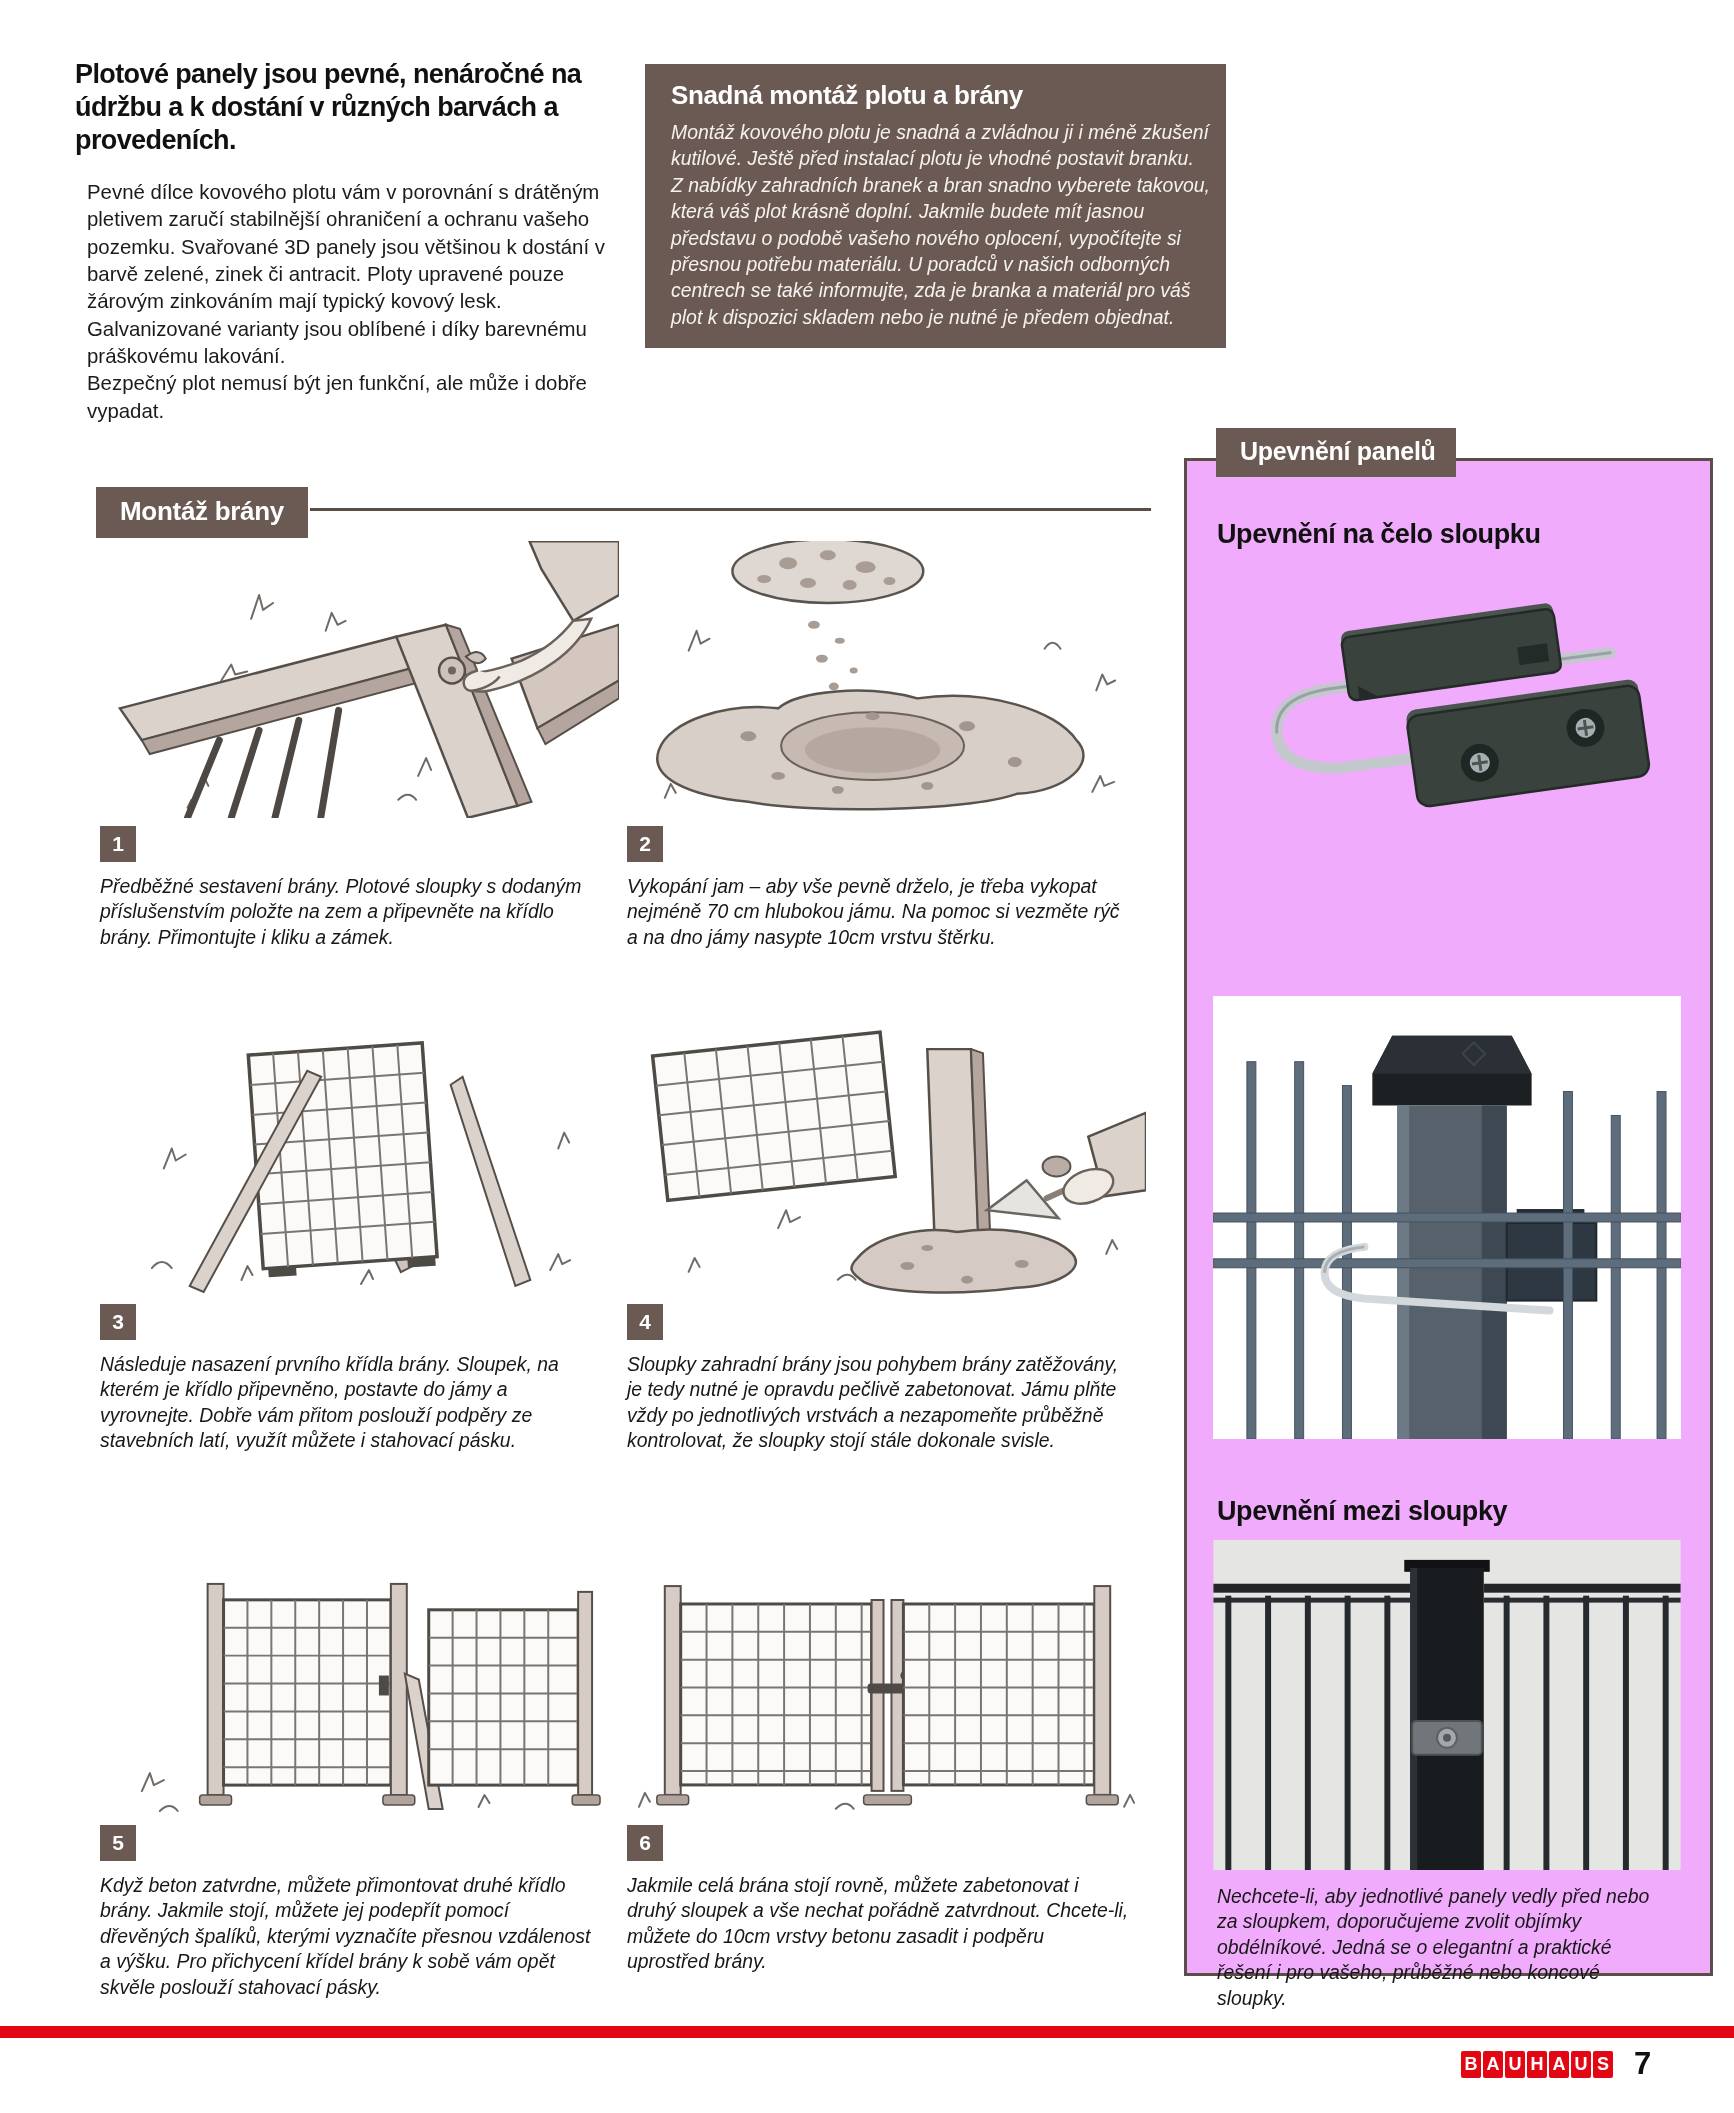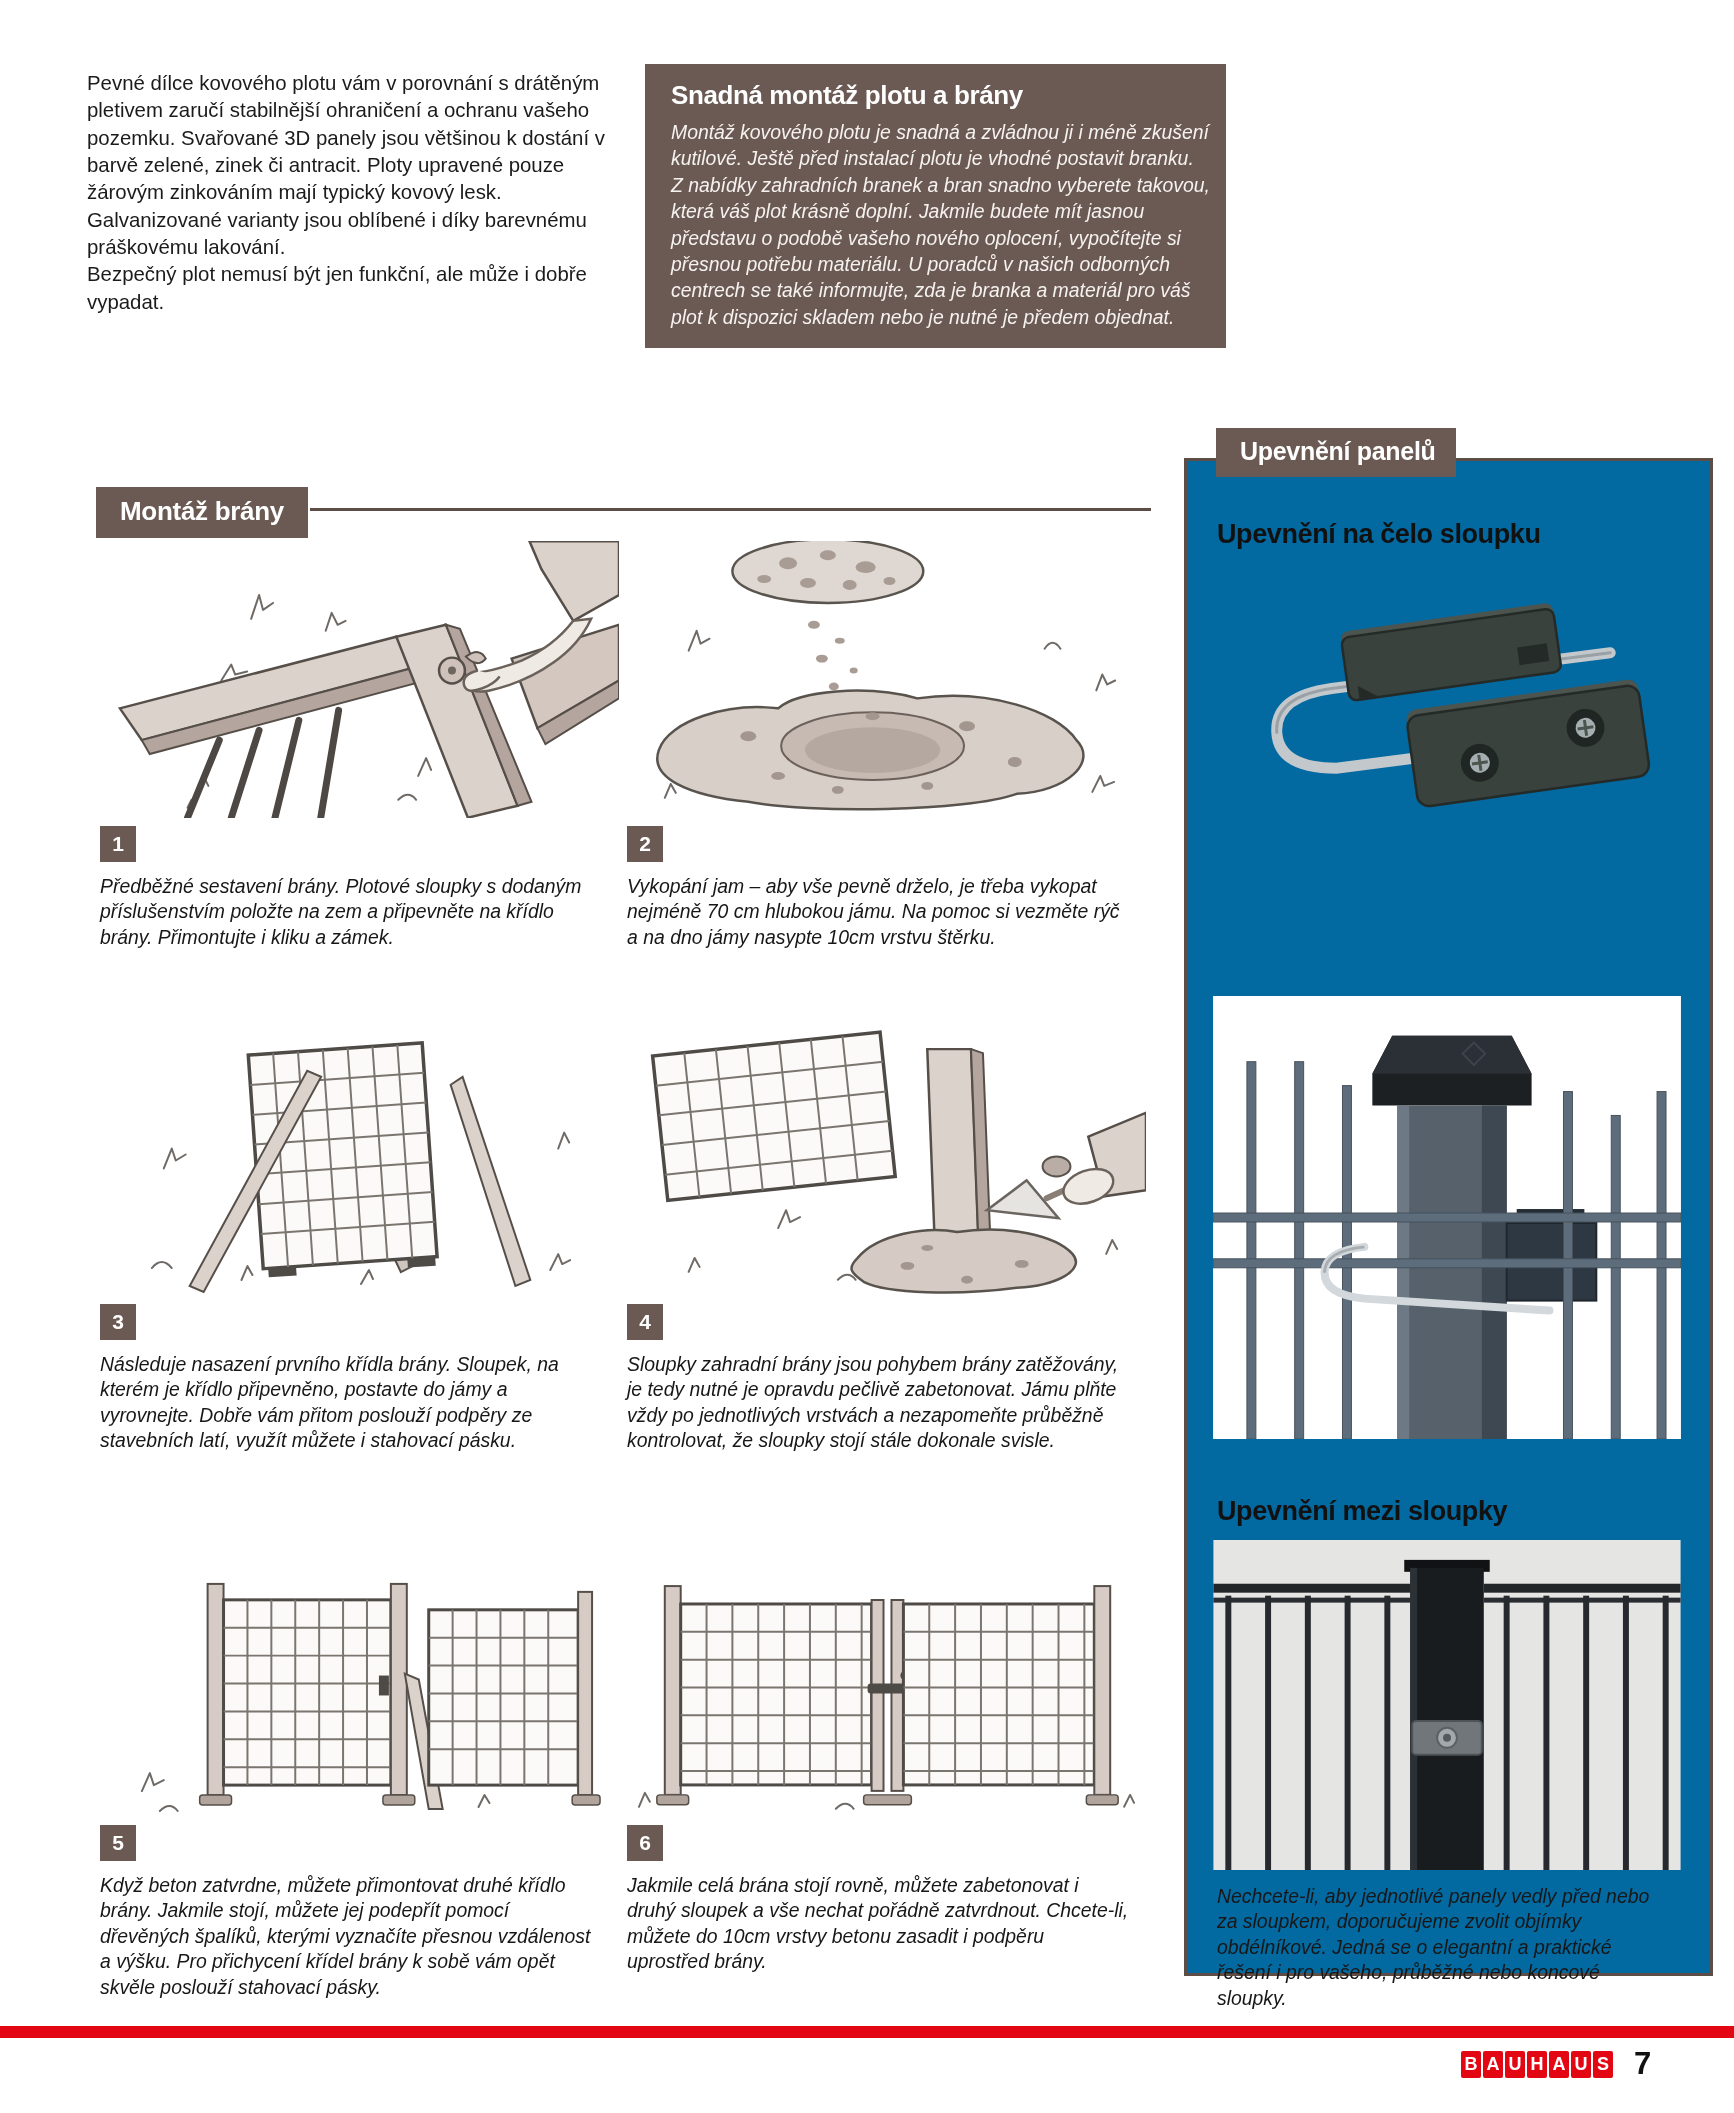--- a/index.html
+++ b/index.html
@@ -24,21 +24,21 @@
 
   
   .step{position:absolute;width:521px;}
   .step .illus{height:277px;display:flex;align-items:flex-end;justify-content:center;}
   .badge{width:36px;height:36px;background:#6b5a53;color:#fff;display:flex;align-items:center;justify-content:center;
          font-size:21px;font-weight:bold;margin:8px 0 0 0;}
   .caption{font-size:19.4px;font-style:italic;line-height:1.31;margin:12px 0 0 0;max-width:502px;color:#171717;}
 
   
   .panel-frame{position:absolute;left:1184px;top:458px;width:529px;height:1518px;box-sizing:border-box;
-               border:3px solid #5c4d46;background:#0369a1;}
+               border:3px solid #5c4d46;background:#f0abfc;}
   .panel-header{position:absolute;left:1216px;top:428px;background:#6b5a53;color:#fff;
                 font-size:25px;font-weight:bold;letter-spacing:-0.3px;padding:9px 20px 11px 24px;}
   .panel-frame h3{position:absolute;left:30px;font-size:27px;font-weight:bold;letter-spacing:-0.4px;margin:0;color:#111;}
   .h3a{top:58px;}
   .h3b{top:1035px;}
   .panel-img{position:absolute;}
   .img-clamp{left:40px;top:100px;}
   .img-post{left:26px;top:535px;}
   .img-between{left:26px;top:1079px;}
   .pcaption{position:absolute;left:30px;width:450px;font-size:19.4px;font-style:italic;line-height:1.31;margin:0;color:#171717;}
@@ -54,20 +54,21 @@
 
   svg{display:block;}
   .gr{fill:none;stroke:#6f6a66;stroke-width:2;stroke-linecap:round;stroke-linejoin:round;}
 </style>
 </head>
 <body>
 
 <div class="page">
 
   <div class="intro">
+    <h1>Plotové panely jsou pevné, nenáročné na údržbu a k dostání v různých barvách a provedeních.</h1>
     <p><span>Pevné dílce kovového plotu vám v porovnání s drátěným pletivem zaručí stabilnější ohraničení a ochranu vašeho pozemku. Svařované 3D panely jsou většinou k dostání v barvě zelené, zinek či antracit. Ploty upravené pouze žárovým zinkováním mají typický kovový lesk. Galvanizované varianty jsou oblíbené i díky barevnému práškovému lakování.</span><br>
     <span>Bezpečný plot nemusí být jen funkční, ale může i dobře vypadat.</span></p>
   </div>
 
   <div class="infobox">
     <h2>Snadná montáž plotu a brány</h2>
     <p>Montáž kovového plotu je snadná a zvládnou ji i méně zkušení kutilové. Ještě před instalací plotu je vhodné postavit branku. Z nabídky zahradních branek a bran snadno vyberete takovou, která váš plot krásně doplní. Jakmile budete mít jasnou představu o podobě vašeho nového oplocení, vypočítejte si přesnou potřebu materiálu. U poradců v našich odborných centrech se také informujte, zda je branka a materiál pro váš plot k dispozici skladem nebo je nutné je předem objednat.</p>
   </div>
 
   <div class="section-label">Montáž brány</div>

